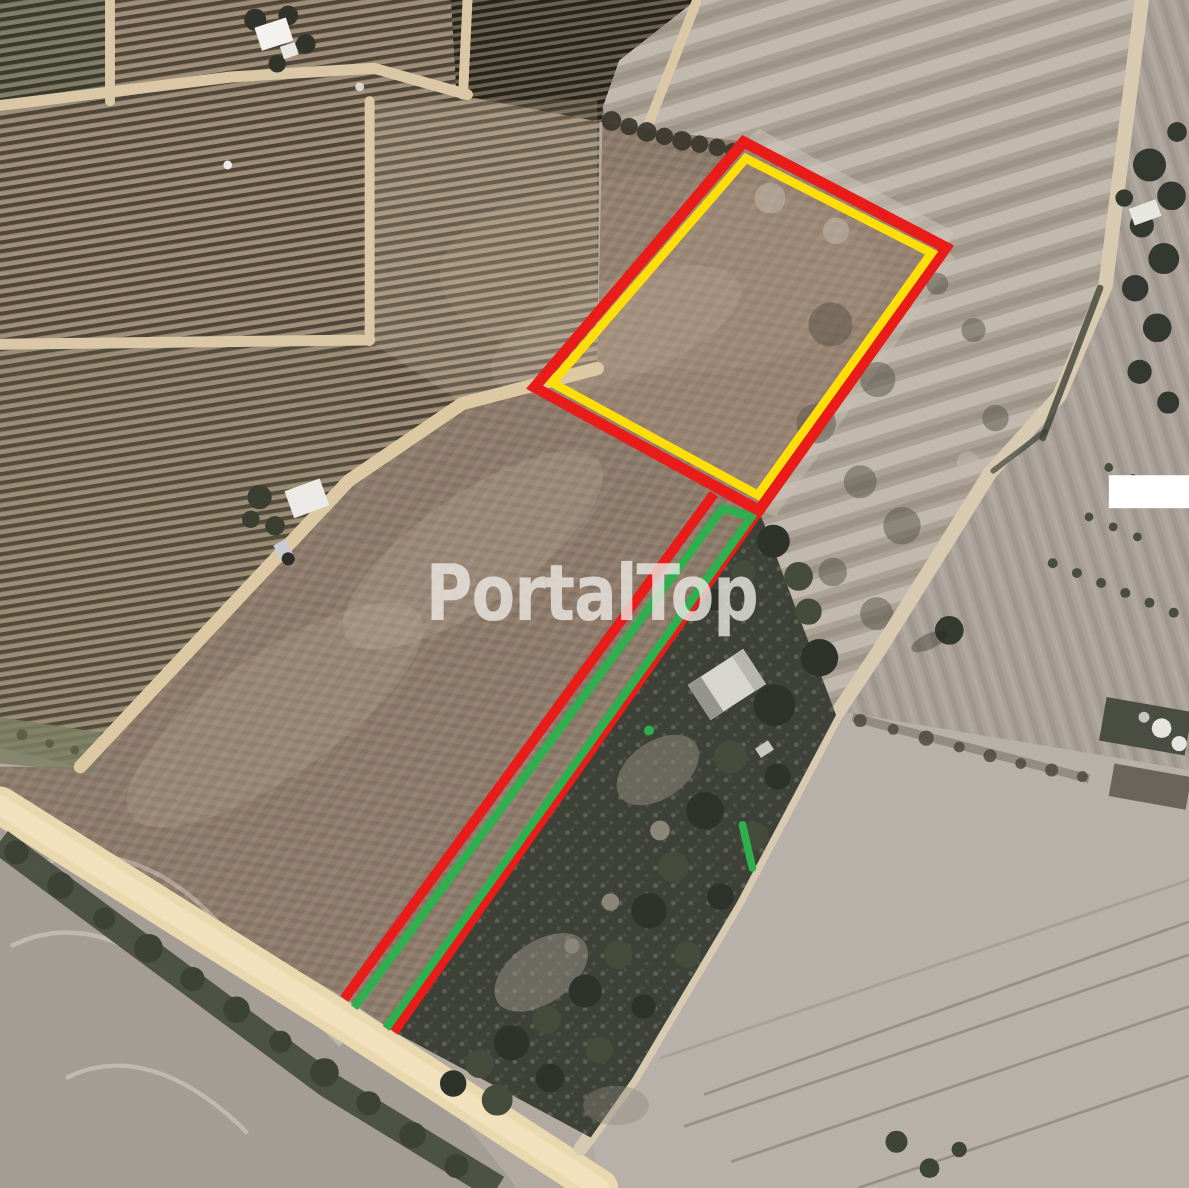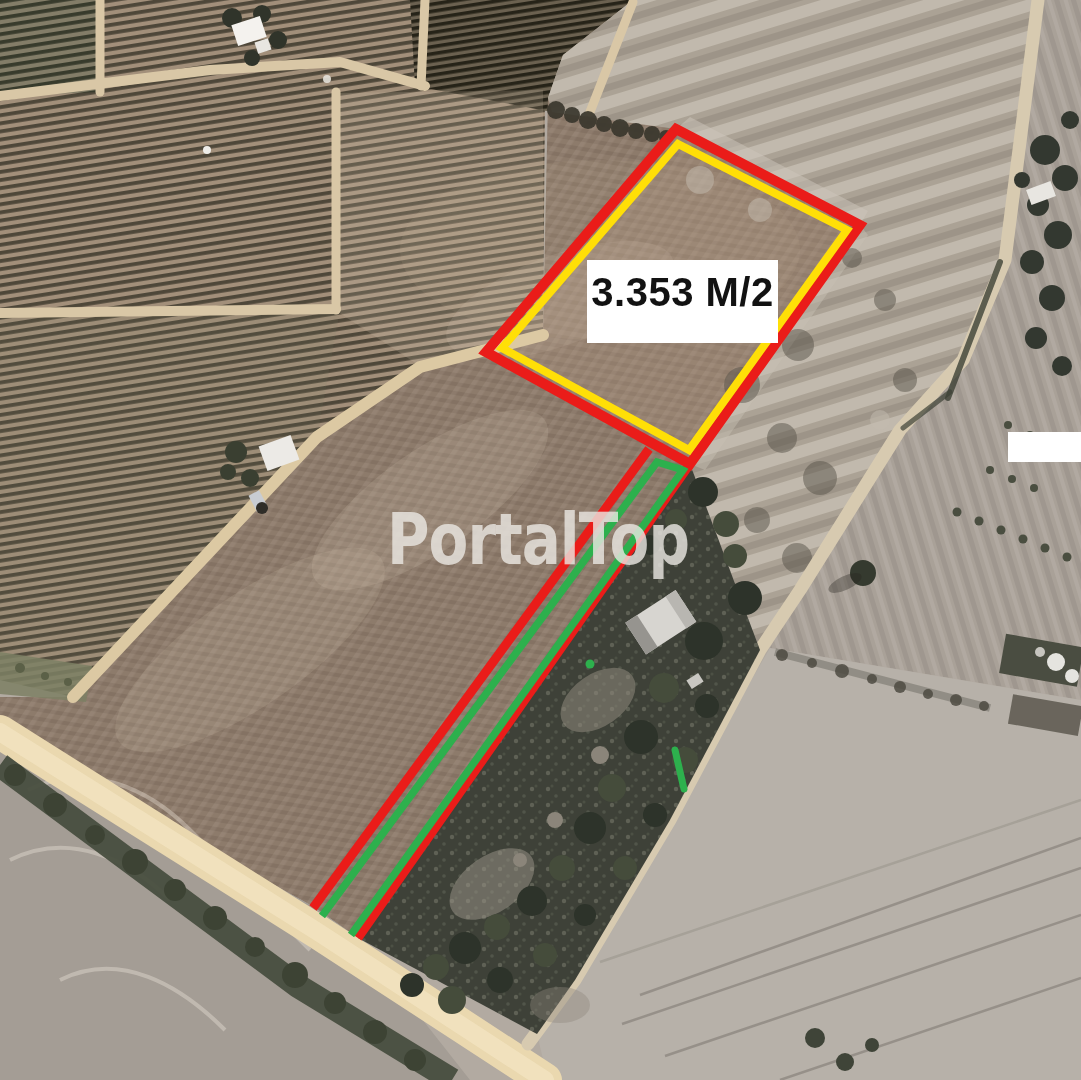--- a/index.html
+++ b/index.html
@@ -319,16 +319,13 @@
 
     <polygon points="676,129 860,225 690,464 486,352" stroke="#ea1c19" stroke-width="10"></polygon>
     <polygon points="678,144 847,230 689,450 502,348" stroke="#ffdf07" stroke-width="8"></polygon>
 
     <rect x="1008" y="432" width="73" height="30" fill="#ffffff"></rect>
   </g>
 </svg>
 
 <div class="watermark">PortalTop</div>
 
-<div class="area-label">
-  <span>3.353 M/2</span>
 </div>
-</div>
 
 </body></html>

